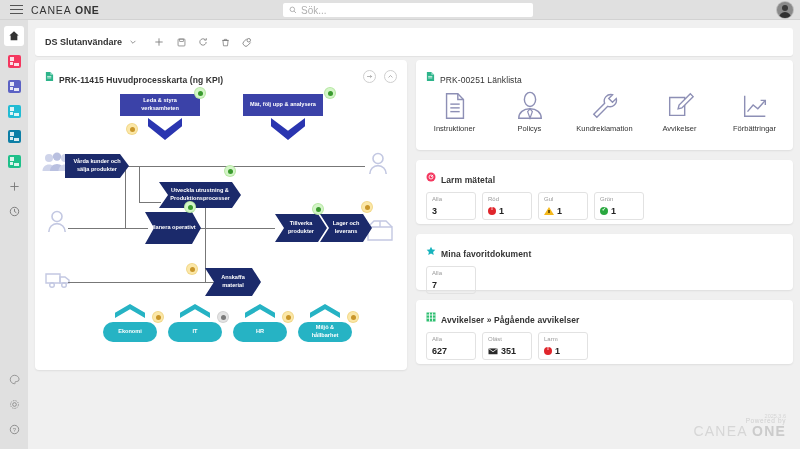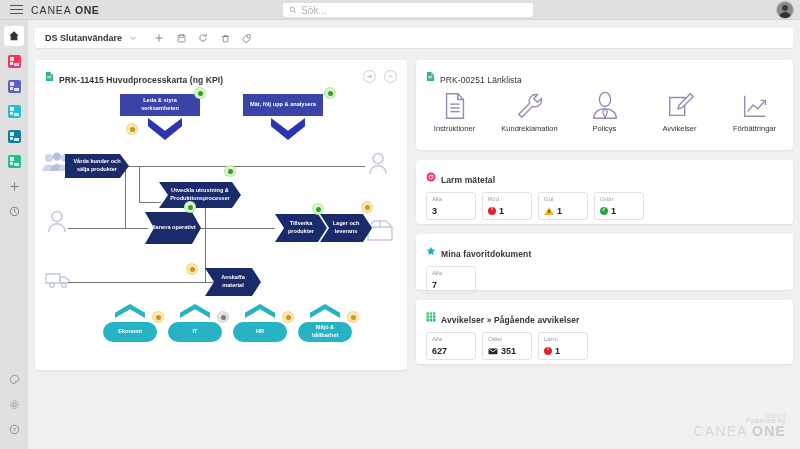--- a/index.html
+++ b/index.html
@@ -58,21 +58,21 @@
     opacity:.85;
   }
   .rail .spacer{ flex:1; }
 
   
   .page{
     position:absolute; left:28px; top:20px; width:772px; height:429px;
     background:#f0f0f0;
   }
   .toolbar{
-    position:absolute; left:7px; top:8px; right:7px; height:20px;
+    position:absolute; left:7px; top:8px; right:7px; height:28px;
     background:#fff; border-radius:3px; display:flex; align-items:center;
     padding-left:10px; gap:0px; box-shadow:0 1px 1px rgba(0,0,0,.06);
   }
   .ddlabel{ font-size:9px; font-weight:bold; color:#333; }
   .tbtn{ width:22px;height:20px; display:flex;align-items:center;justify-content:center; cursor:pointer;}
   .tbtn.first{ margin-left:4px;}
 
   
   .card{
     position:absolute; background:#fff; border-radius:4px;
@@ -411,31 +411,31 @@
           <path d="M7 3h12l6 6v20H7z" fill="#fff" stroke="#8d8fb5" stroke-width="1.5"></path>
           <path d="M19 3v6h6" fill="none" stroke="#8d8fb5" stroke-width="1.5"></path>
           <line x1="11" y1="14" x2="21" y2="14" stroke="#8d8fb5" stroke-width="1.5"></line>
           <line x1="11" y1="18" x2="21" y2="18" stroke="#8d8fb5" stroke-width="1.5"></line>
           <line x1="11" y1="22" x2="21" y2="22" stroke="#8d8fb5" stroke-width="1.5"></line>
         </svg>
         <span class="linklabel">Instruktioner</span>
       </div>
       <div class="linkitem">
         <svg width="30" height="30" viewBox="0 0 32 32">
-          <path d="M24 4a7 7 0 0 0-8.4 9.1L4 24.7l3.3 3.3 11.6-11.6A7 7 0 0 0 28 8l-4 4-4-4z" fill="#fff" stroke="#8d8fb5" stroke-width="1.5"></path>
-        </svg>
-        <span class="linklabel">Kundreklamation</span>
-      </div>
-      <div class="linkitem">
-        <svg width="30" height="30" viewBox="0 0 32 32">
           <ellipse cx="16" cy="9" rx="6" ry="7.5" fill="#fff" stroke="#8d8fb5" stroke-width="1.5"></ellipse>
           <path d="M4 29c0-6 5-10 12-10s12 4 12 10z" fill="#fff" stroke="#8d8fb5" stroke-width="1.5"></path>
           <path d="M16 19l-2.5 3 2.5 7 2.5-7z" fill="#fff" stroke="#8d8fb5" stroke-width="1.3"></path>
         </svg>
         <span class="linklabel">Policys</span>
+      </div>
+      <div class="linkitem">
+        <svg width="30" height="30" viewBox="0 0 32 32">
+          <path d="M24 4a7 7 0 0 0-8.4 9.1L4 24.7l3.3 3.3 11.6-11.6A7 7 0 0 0 28 8l-4 4-4-4z" fill="#fff" stroke="#8d8fb5" stroke-width="1.5"></path>
+        </svg>
+        <span class="linklabel">Kundreklamation</span>
       </div>
       <div class="linkitem">
         <svg width="30" height="30" viewBox="0 0 32 32">
           <path d="M5 7h16v19H5z" fill="#fff" stroke="#8d8fb5" stroke-width="1.5"></path>
           <path d="M27 3l3 3-12 12-4 1 1-4z" fill="#fff" stroke="#8d8fb5" stroke-width="1.5"></path>
         </svg>
         <span class="linklabel">Avvikelser</span>
       </div>
       <div class="linkitem">
         <svg width="30" height="30" viewBox="0 0 32 32">

